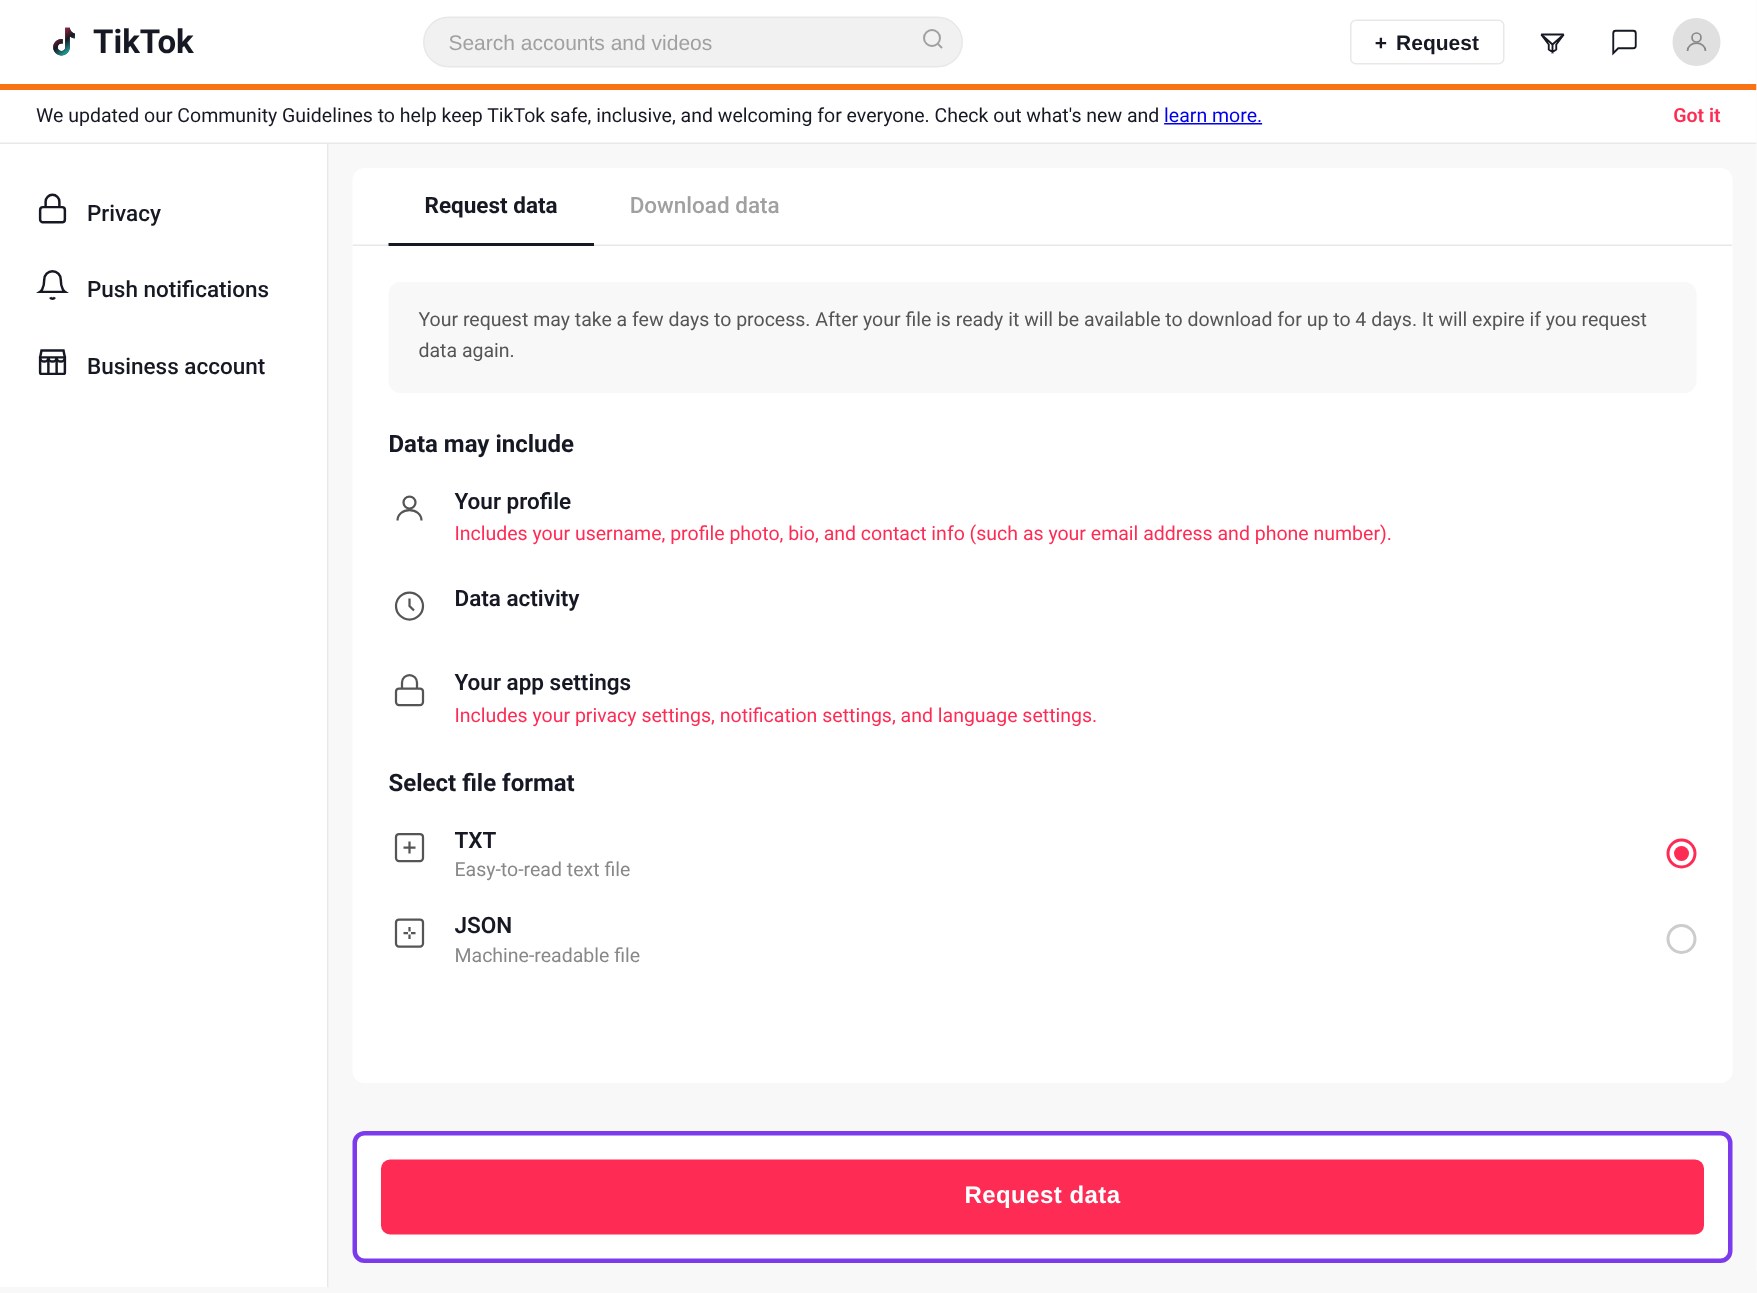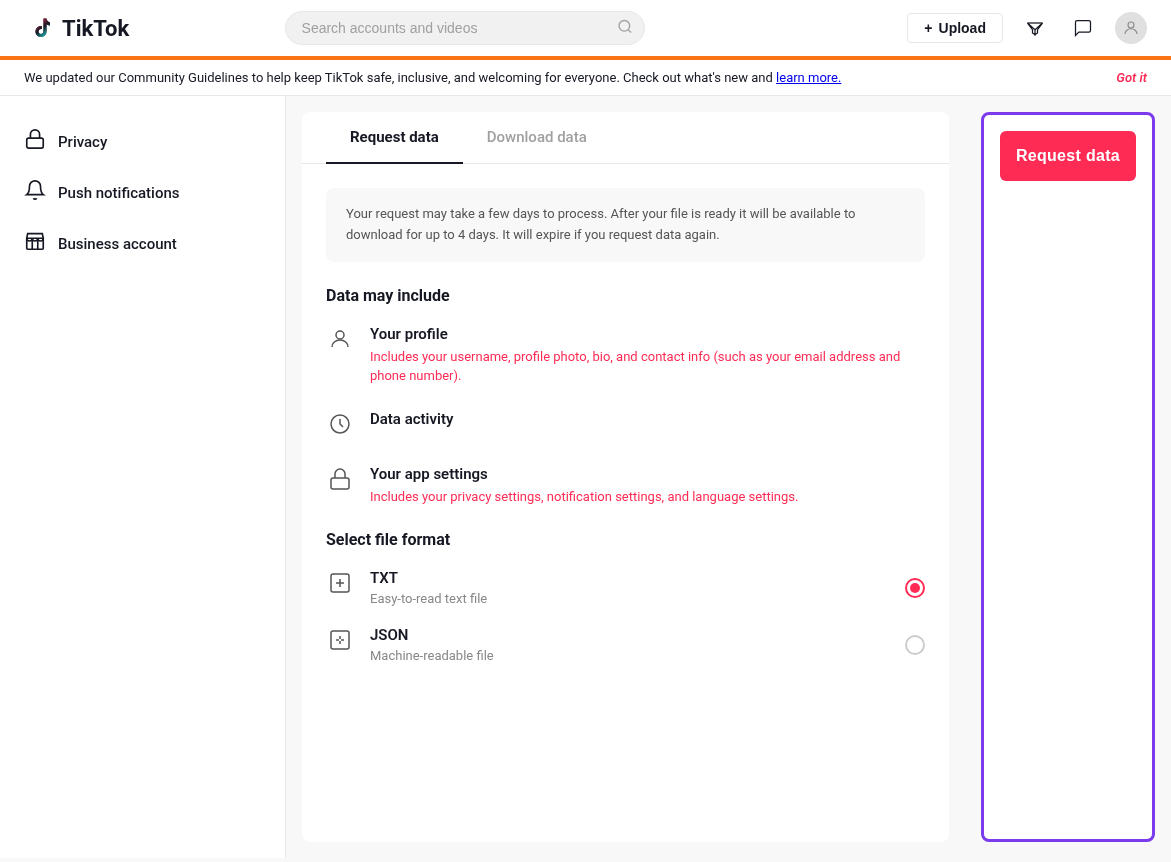--- a/index.html
+++ b/index.html
@@ -112,32 +112,31 @@
       font-size: 13px;
       color: #161823;
       gap: 28px;
     }
     .banner-got-it {
       color: #fe2c55;
       font-weight: 600;
       cursor: pointer;
       white-space: nowrap;
       margin-left: 16px;
-      font-style: italic;
     }
 
     
     .main-layout {
       display: flex;
       min-height: calc(100vh - 100px);
     }
 
     
     .sidebar {
-      width: 286px;
+      width: 219px;
       background: #fff;
       border-right: 1px solid #e8e8e8;
       padding: 20px 0;
       flex-shrink: 0;
     }
     .sidebar-item {
       display: flex;
       align-items: center;
       gap: 12px;
       padding: 12px 24px;
@@ -319,21 +318,21 @@
       <svg width="16" height="16" viewBox="0 0 24 24" fill="none" stroke="currentColor" stroke-width="2">
           <circle cx="11" cy="11" r="8"></circle>
           <path d="m21 21-4.35-4.35"></path>
         </svg>
     </span>
   </div>
 
   <div class="header-right">
     <button class="upload-btn">
       <span>+</span>
-      <span>Upload</span>
+      <span>Request</span>
     </button>
     <div class="header-icon">
       <svg width="20" height="20" viewBox="0 0 24 24" fill="none" stroke="currentColor" stroke-width="1.5">
           <path d="M3 6l9 8v6l-3-2v-4L3 6zm18 0l-9 8v6l3-2v-4l6-8z"></path>
           <path d="M3 6h18"></path>
         </svg>
     </div>
     <div class="header-icon">
       <svg width="20" height="20" viewBox="0 0 24 24" fill="none" stroke="currentColor" stroke-width="1.5">
           <path d="M21 15a2 2 0 0 1-2 2H7l-4 4V5a2 2 0 0 1 2-2h14a2 2 0 0 1 2 2z"></path>
@@ -386,21 +385,21 @@
             <path d="M15 9v12"></path>
             <path d="M3 9a3 3 0 0 0 6 0"></path>
             <path d="M9 9a3 3 0 0 0 6 0"></path>
             <path d="M15 9a3 3 0 0 0 6 0"></path>
           </svg>
       </span>
       <span>Business account</span>
     </div>
   </aside>
 
-  <div style="flex:1; display:flex; ">
+  <div style="flex:1; display:flex; flex-direction:column;">
     <div class="content">
 
       <div class="tabs">
         <div class="tab active">Request data</div>
         <div class="tab">Download data</div>
       </div>
 
       <div class="content-body">
 
         <div class="info-box">

